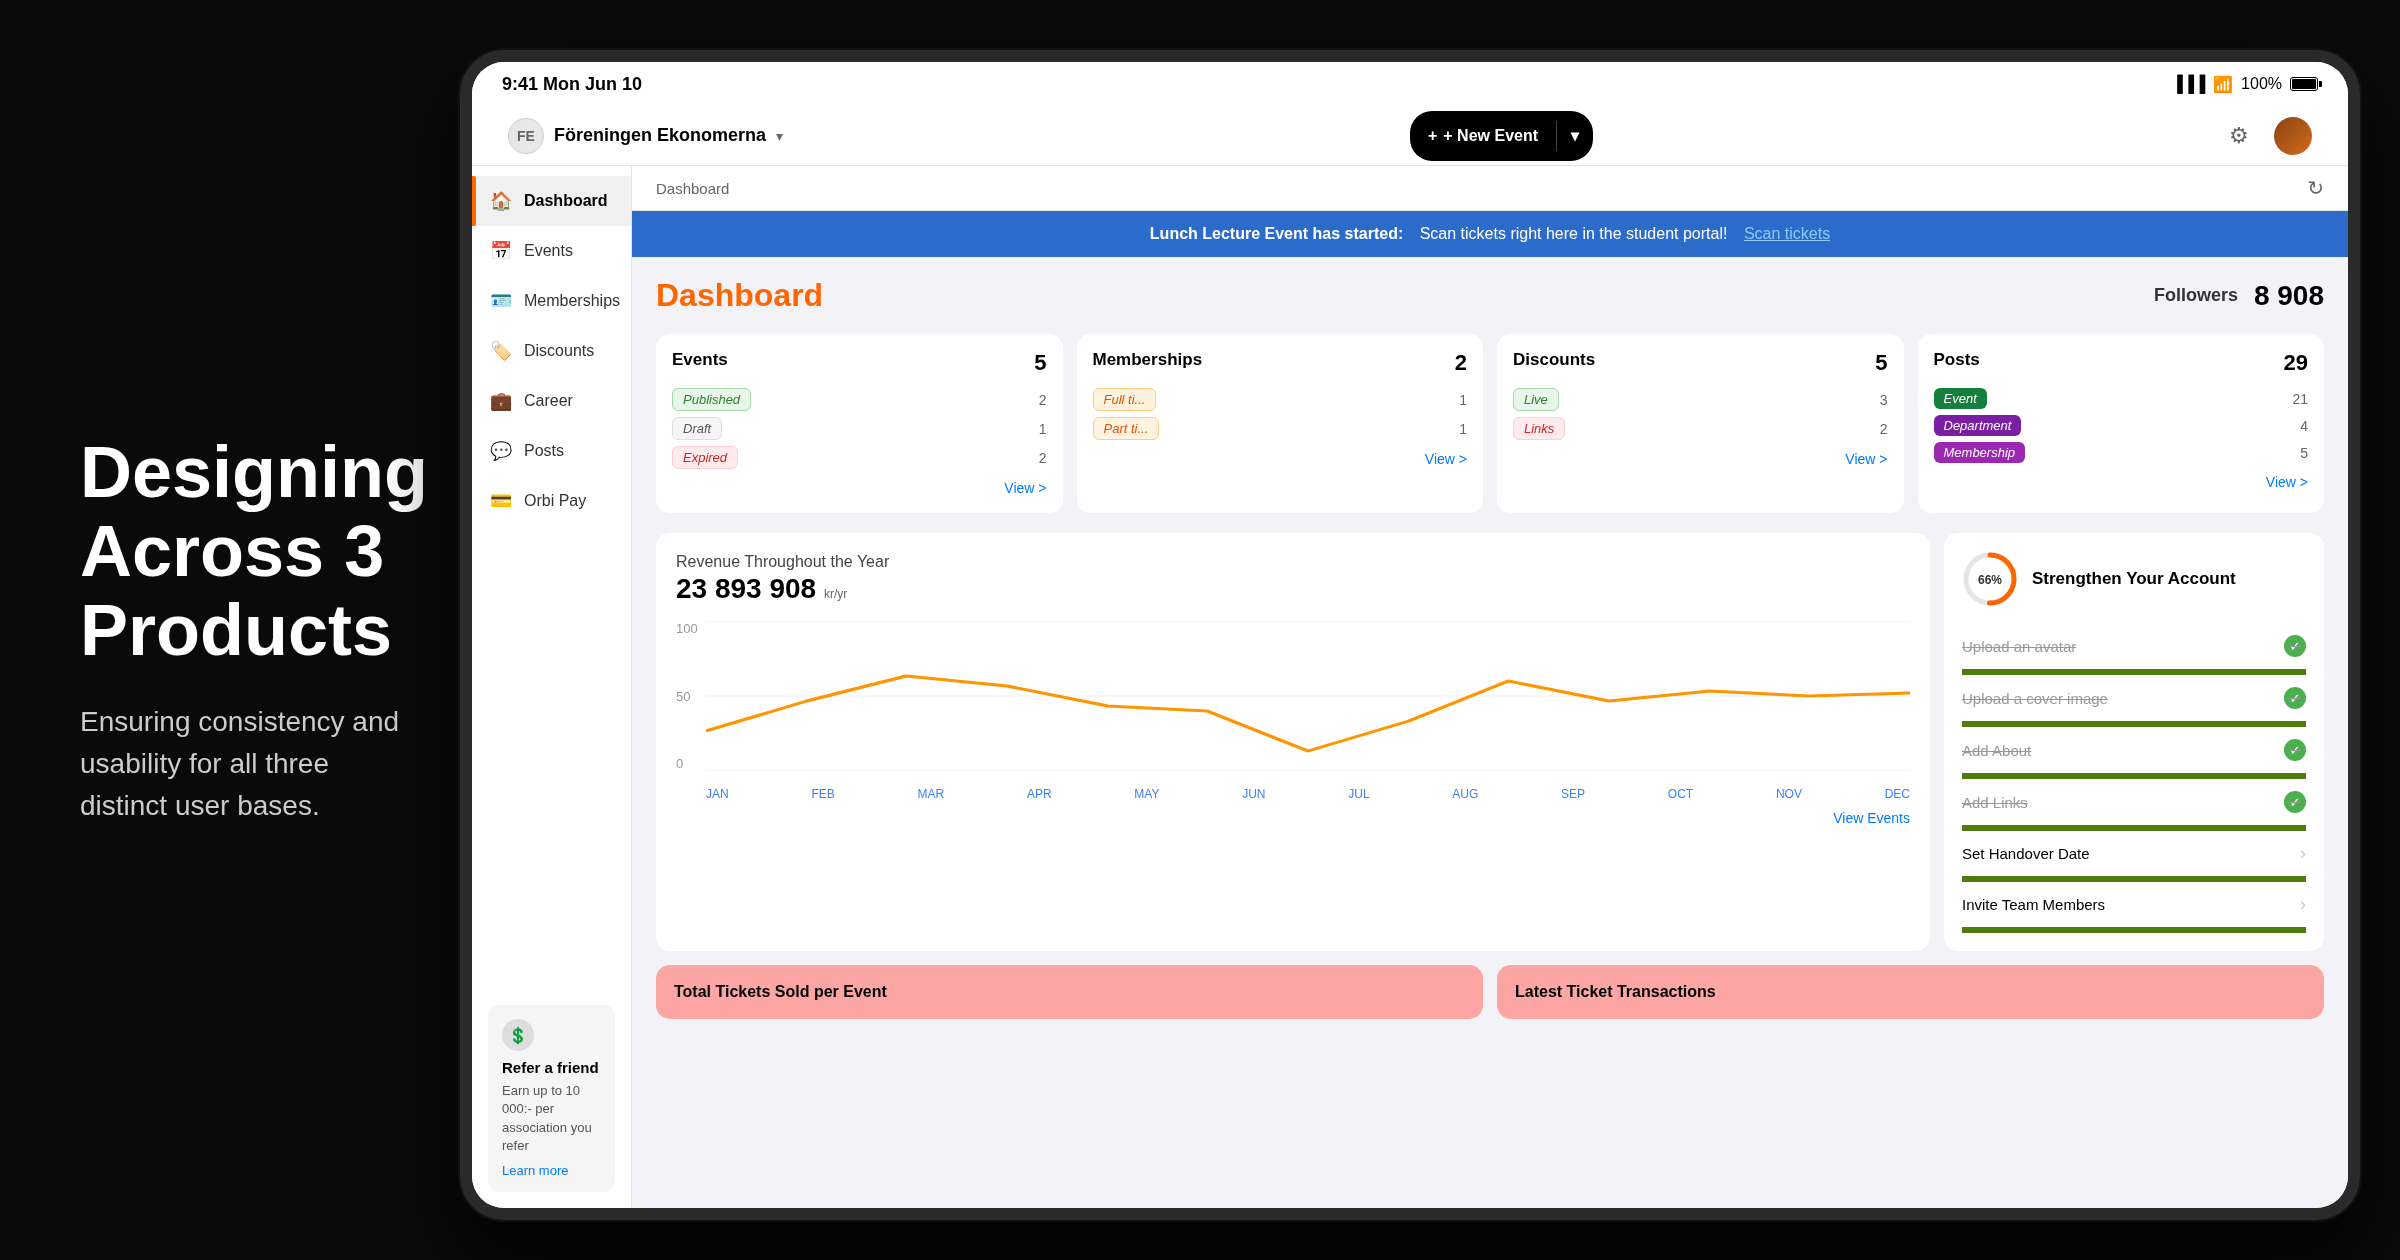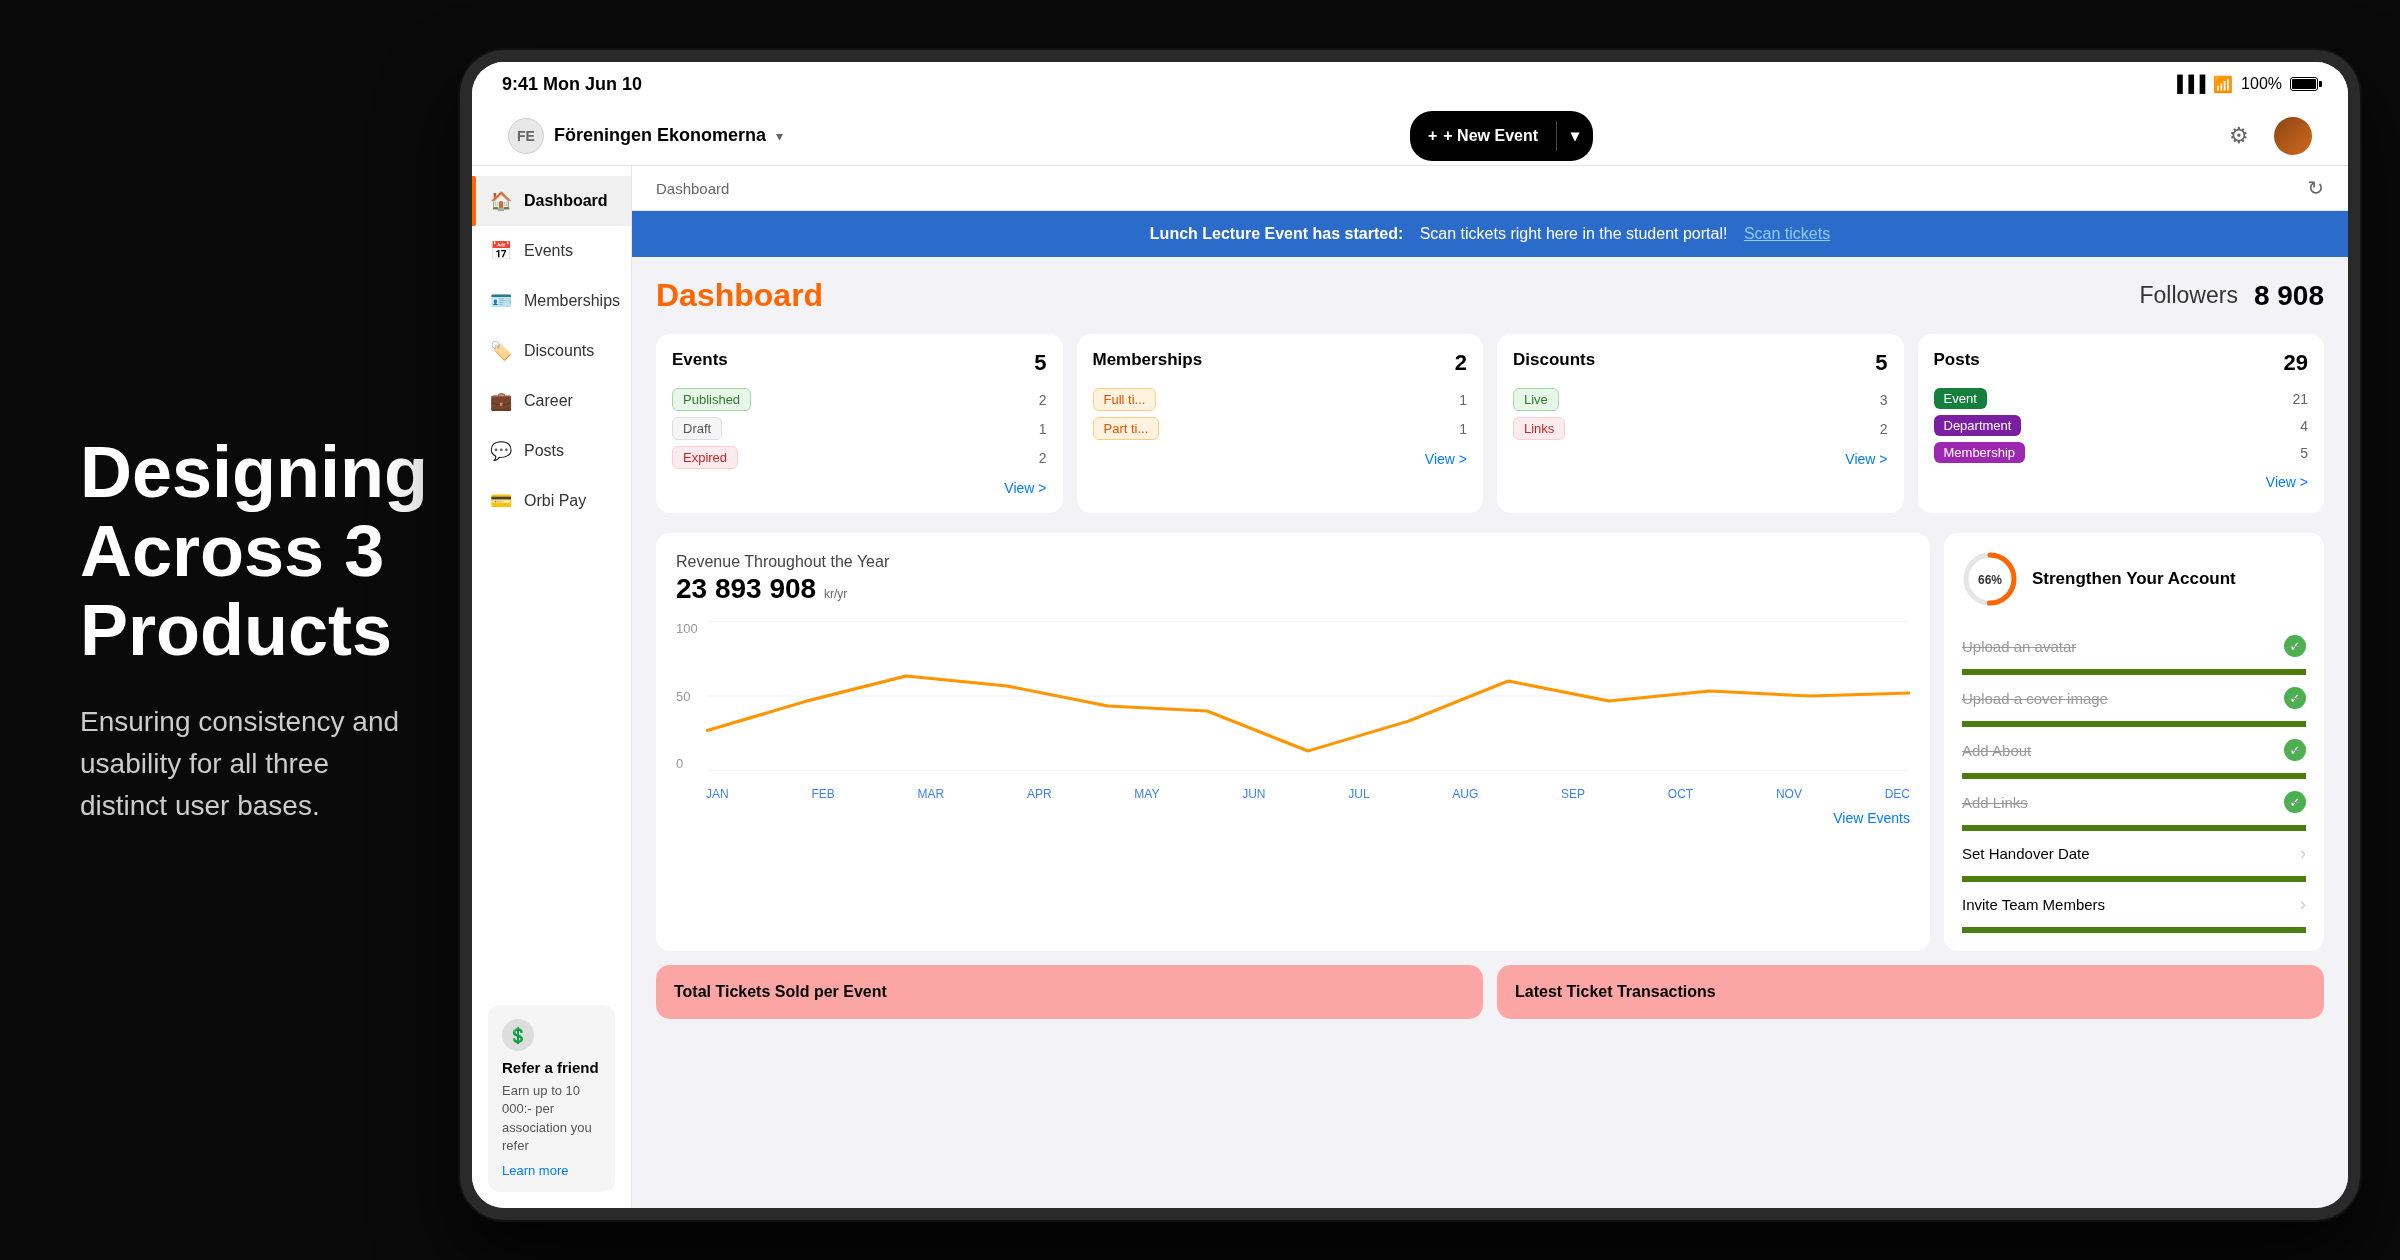--- a/index.html
+++ b/index.html
@@ -341,23 +341,23 @@
       font-size: 32px;
       font-weight: 700;
       color: #FF6600;
     }
     .followers-section {
       display: flex;
       align-items: center;
       gap: 16px;
     }
     .followers-label {
-      font-size: 23px;
+      font-size: 18px;
       color: #333;
-      font-weight: 400;
+      font-weight: 700;
     }
     .followers-count {
       font-size: 28px;
       font-weight: 700;
       color: #000;
     }
 
     
     .stats-row {
       display: grid;
@@ -395,20 +395,21 @@
     }
     .stat-row-num {
       color: #666;
       font-size: 14px;
     }
     .badge {
       padding: 3px 10px;
       border-radius: 6px;
       font-size: 13px;
       font-weight: 500;
+      font-style: italic;
     }
     .badge-green { background: #E8F5E9; color: #2E7D32; border: 1px solid #A5D6A7; }
     .badge-gray { background: #F5F5F5; color: #555; border: 1px solid #DDD; }
     .badge-red { background: #FFEBEE; color: #C62828; border: 1px solid #FFCDD2; }
     .badge-orange { background: #FFF3E0; color: #E65100; border: 1px solid #FFCC80; }
     .badge-event { background: #15803d; color: white; font-size: 13px; padding: 3px 10px; border-radius: 6px; }
     .badge-dept { background: #7B1FA2; color: white; font-size: 13px; padding: 3px 10px; border-radius: 6px; }
     .badge-membership { background: #9C27B0; color: white; font-size: 13px; padding: 3px 10px; border-radius: 6px; }
     .view-link { font-size: 14px; color: #007AFF; cursor: pointer; }
 

